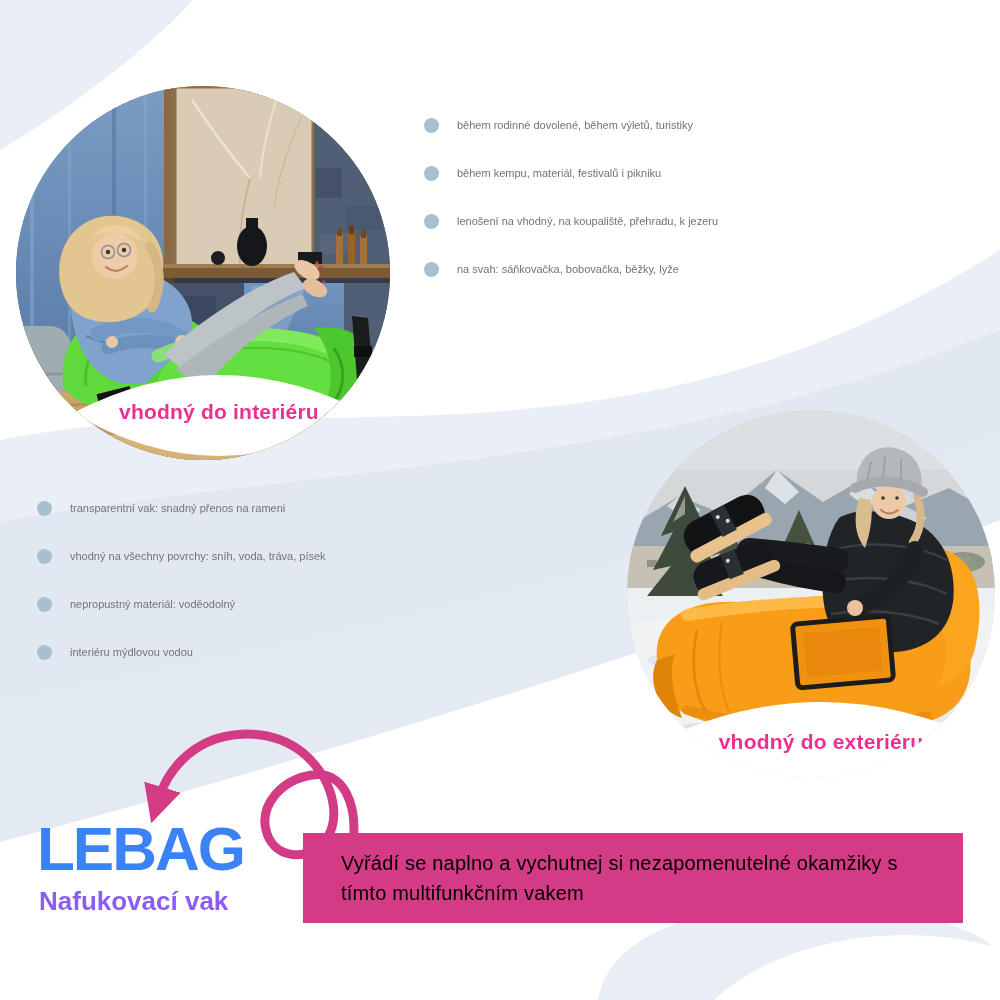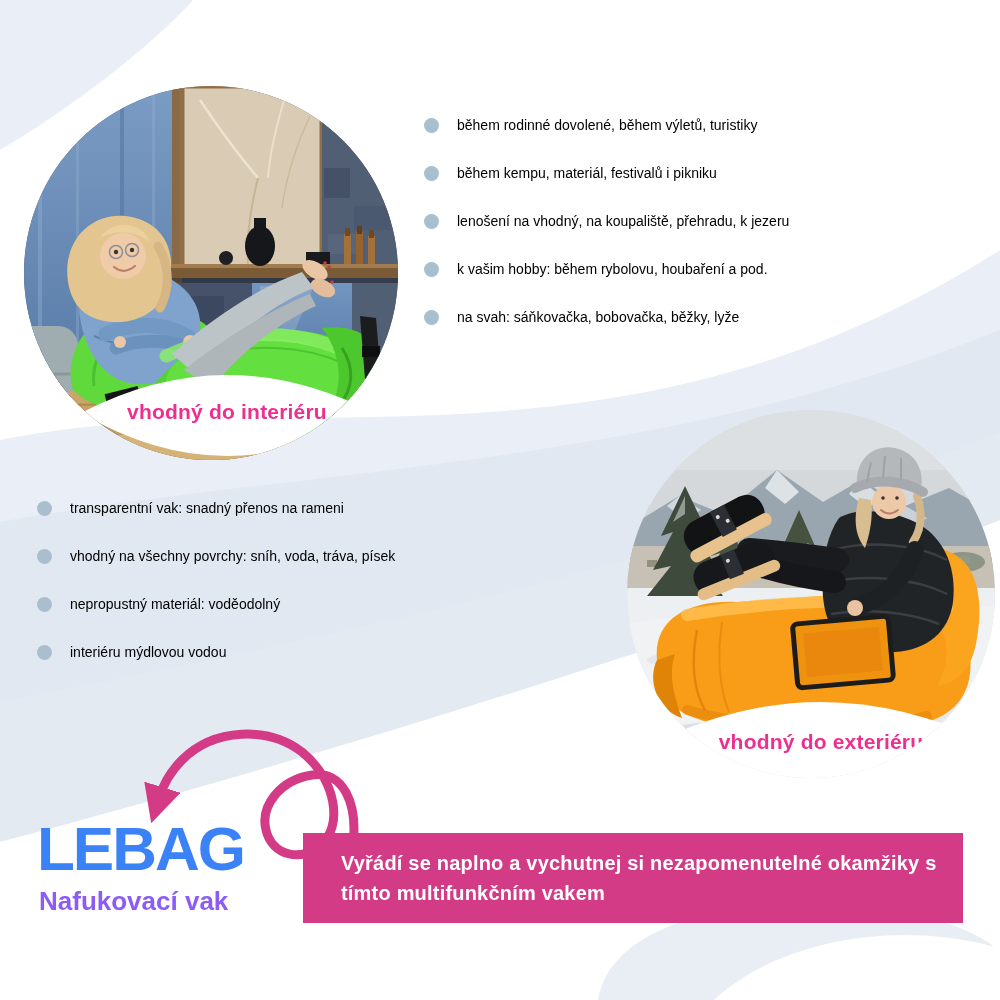--- a/index.html
+++ b/index.html
@@ -3,37 +3,37 @@
 <meta charset="utf-8">
 <style>
   html,body{margin:0;padding:0;background:#ffffff;}
   .poster{
     position:relative;width:1000px;height:1000px;overflow:hidden;
     background:#ffffff;font-family:"Liberation Sans",sans-serif;color:#1f2022;
   }
   .bg{position:absolute;inset:0;z-index:0;}
   
   .photo-circle{position:absolute;border-radius:50%;overflow:hidden;z-index:2;}
-  .circle-interior{left:24px;top:86px;width:374px;height:374px;}
+  .circle-interior{left:16px;top:86px;width:374px;height:374px;}
   .circle-exterior{left:627px;top:410px;width:368px;height:368px;}
   .photo-circle svg{position:absolute;inset:0;display:block;}
   .lens-label{
     position:absolute;width:100%;text-align:center;
     font-weight:bold;font-size:21px;color:var(--c-label_pink,#ed2f8f);
     letter-spacing:.2px;
   }
   .circle-interior .lens-label{top:314px;left:16px;}
   .circle-exterior .lens-label{top:320px;left:10px;}
   
   .bullet-list{position:absolute;list-style:none;margin:0;padding:0;z-index:2;}
   .list-usage{left:424px;top:114px;width:566px;}
   .list-features{left:37px;top:497px;width:520px;}
   .bullet-list li{
     display:flex;align-items:flex-start;margin-bottom:25px;
-    font-size:14px;line-height:23px;font-weight:500;color:#000000;
+    font-size:11px;line-height:23px;font-weight:500;color:#737373;
   }
   .dot{
     flex:0 0 auto;width:15px;height:15px;border-radius:50%;
     background:var(--c-bullet_dot,#a9bfcd);margin-right:18px;margin-top:4px;
   }
   
   .brand{position:absolute;left:37px;top:818px;z-index:2;}
   .brand-name{
     margin:0;font-size:62px;line-height:62px;font-weight:bold;
     letter-spacing:-2px;color:#3b82f6;
@@ -44,21 +44,21 @@
   
   .arrow-svg{position:absolute;left:130px;top:690px;z-index:2;}
   
   .banner{
     position:absolute;left:303px;top:833px;width:660px;height:90px;z-index:3;
     background:var(--c-accent_pink,#d43b87);
     display:flex;align-items:center;box-sizing:border-box;
     padding:10px 22px 10px 38px;
   }
   .banner-text{
-    color:#ffffff;font-weight:bold;font-size:20px;line-height:30px;letter-spacing:.2px;
+    color:#000000;font-weight:normal;font-size:20px;line-height:30px;letter-spacing:.2px;
   }
 </style>
 </head>
 <body>
 
 <div class="poster">
 
   <svg class="bg" width="1000" height="1000" viewBox="0 0 1000 1000" aria-hidden="true">
     <path d="M0,0 L193,0 C150,48 65,112 0,150 Z" fill="#eaeef6"></path>
     <path d="M0,440 C300,380 620,492 1000,250 L1000,432 C700,560 300,645 0,702 Z" fill="#eaeef6"></path>
@@ -193,24 +193,20 @@
         <span class="dot"></span>
         <span>během rodinné dovolené, během výletů, turistiky</span>
       </li>
     <li>
         <span class="dot"></span>
         <span>během kempu, materiál, festivalů i pikniku</span>
       </li>
     <li>
         <span class="dot"></span>
         <span>lenošení na vhodný, na koupaliště, přehradu, k jezeru</span>
-      </li>
-    <li>
-        <span class="dot"></span>
-        <span>k vašim hobby: během rybolovu, houbaření a pod.</span>
       </li>
     <li>
         <span class="dot"></span>
         <span>na svah: sáňkovačka, bobovačka, běžky, lyže</span>
       </li>
   </ul>
 
   <ul class="bullet-list list-features">
     <li>
         <span class="dot"></span>

